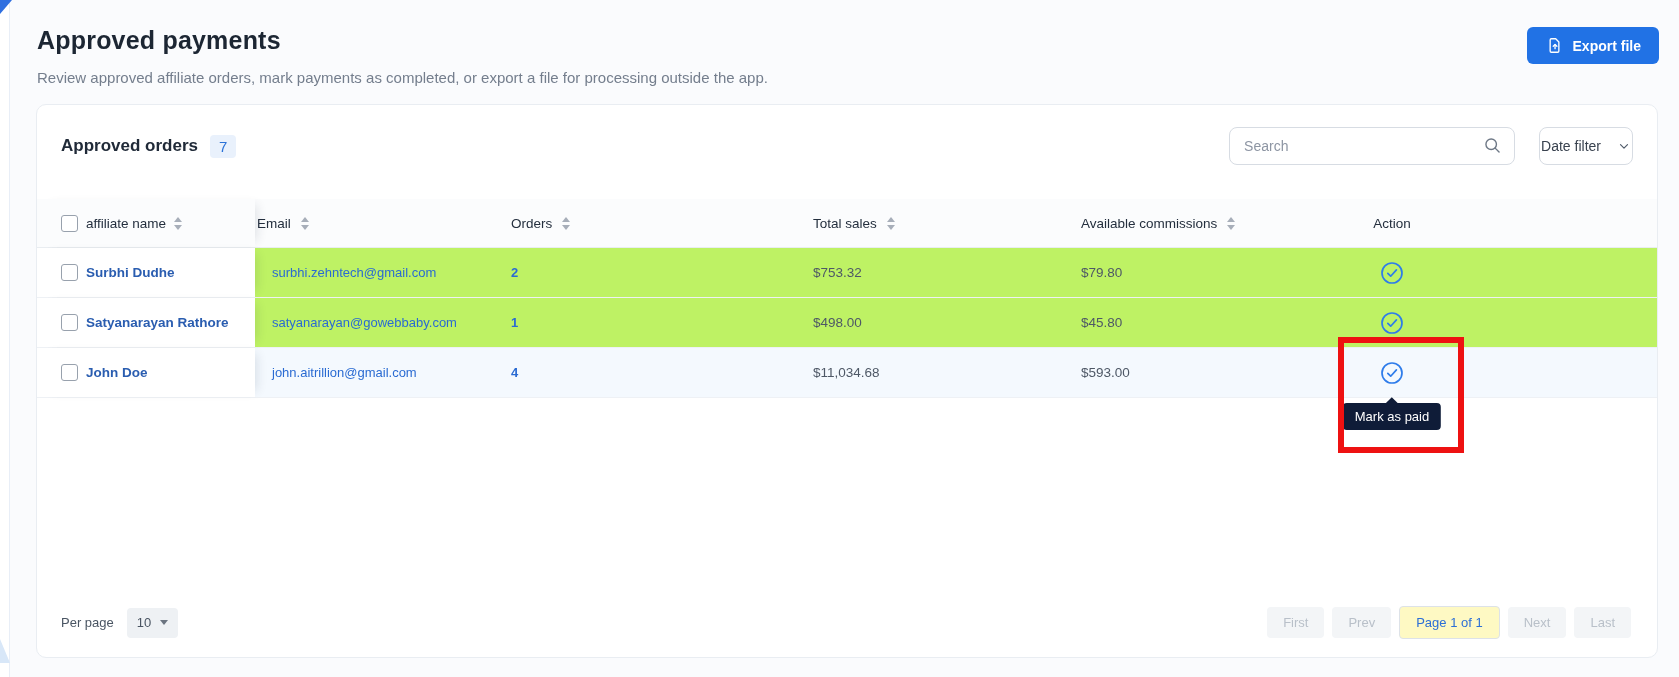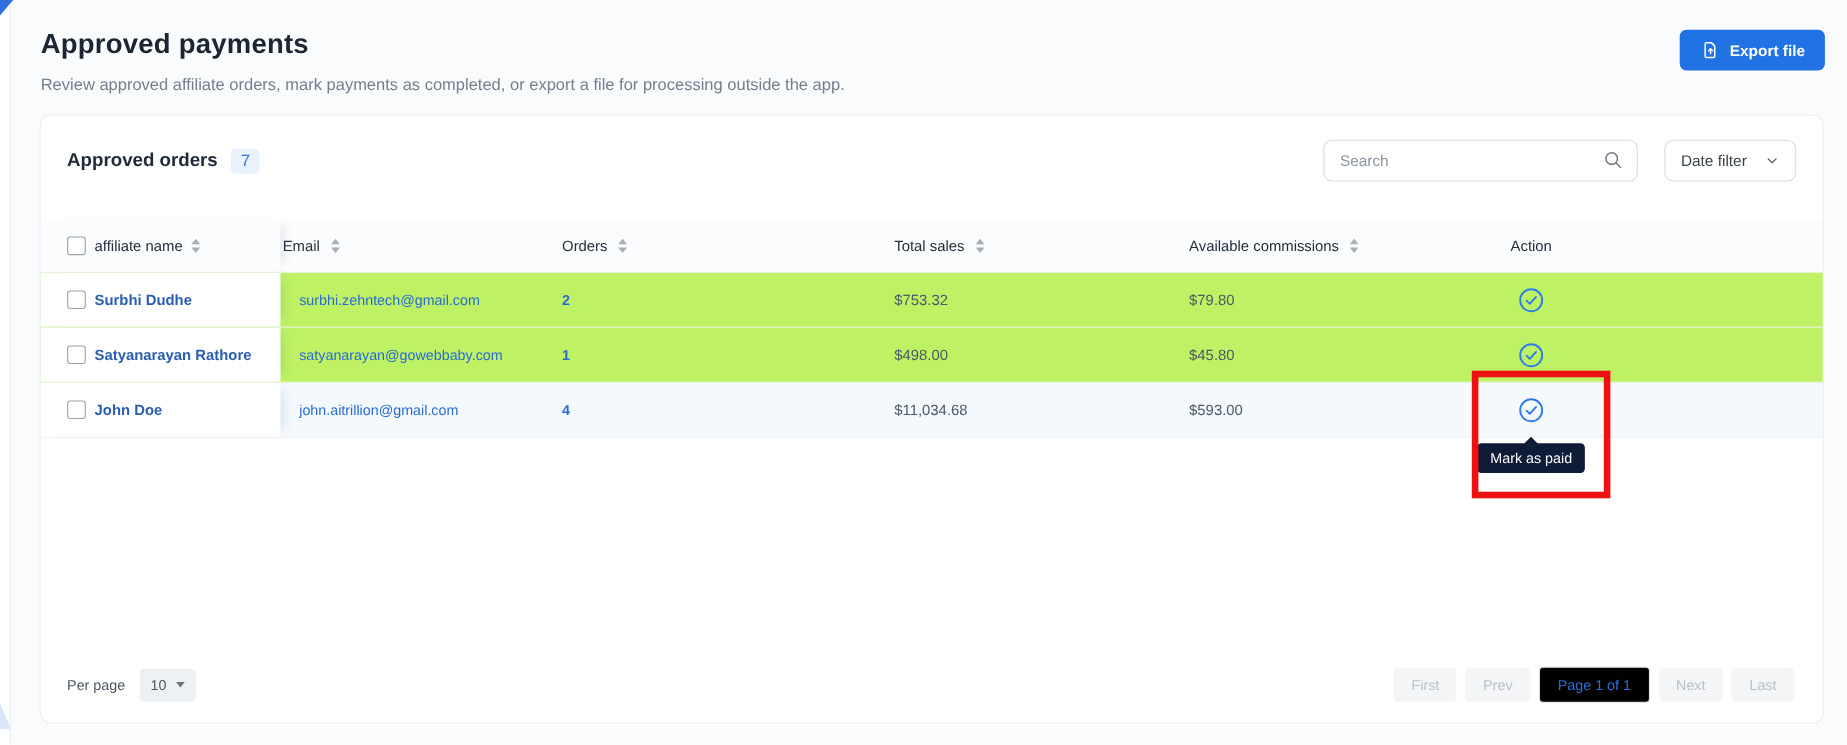--- a/index.html
+++ b/index.html
@@ -43,21 +43,21 @@
   .search-wrap { position:relative; }
   .search-input {
     width:286px; height:38px; border:1px solid #d7dce3; border-radius:8px;
     padding:0 40px 0 14px; font-size:14px; color:#39424f; background:#fff; outline:none;
     font-family:"Liberation Sans", sans-serif;
   }
   .search-input::placeholder { color:#8d95a3; }
   .search-icon { position:absolute; right:12px; top:8px; }
   .date-filter {
     height:38px; border:1px solid #d7dce3; border-radius:8px; background:#fff;
-    display:flex; align-items:center; gap:16px; padding:0 14px; font-size:14px; color:#39424f; cursor:pointer;
+    display:flex; align-items:center; gap:16px; padding:0 1px; font-size:14px; color:#39424f; cursor:pointer;
   }
 
   
   .table { margin-top:32px; }
   .trow { display:grid; grid-template-columns:218px 250px 300px 270px 250px 134px 1fr; align-items:center; }
   .thead { height:49px; background:#fbfcfd; border-bottom:1px solid #e9edf1; }
   .th { font-size:13.5px; font-weight:400; color:#242f3e; display:flex; align-items:center; gap:10px; }
   .tbody-row { height:50px; border-bottom:1px solid #eef1f5; background:#bef264; }
   .tbody-row.hl { background:#f4f9fe; }
   .cell-name {
@@ -115,21 +115,21 @@
     display:flex; align-items:center; gap:9px; font-size:13px; color:#4a5563; cursor:pointer;
   }
   .pp-caret { width:0; height:0; border-left:4px solid transparent; border-right:4px solid transparent; border-top:5px solid #6b7480; }
   .page-btns { display:flex; gap:8px; align-items:center; }
   .pg-btn {
     height:31px; padding:0 16px; border:none; border-radius:4px;
     background:#f3f5f7; color:#b9c0c9; font-size:13px; cursor:pointer;
     font-family:"Liberation Sans", sans-serif;
   }
   .pg-btn.current {
-    background:#000000; border:1px solid #dde2e8; color:#2c6fd6; height:33px; padding:0 16px;
+    background:#fef9c3; border:1px solid #dde2e8; color:#2c6fd6; height:33px; padding:0 16px;
   }
 </style>
 </head>
 <body>
 
 <div class="edge-strip"></div>
 <div class="corner-tri"></div>
 <div class="corner-accent"></div>
 
 <div class="page-header">

